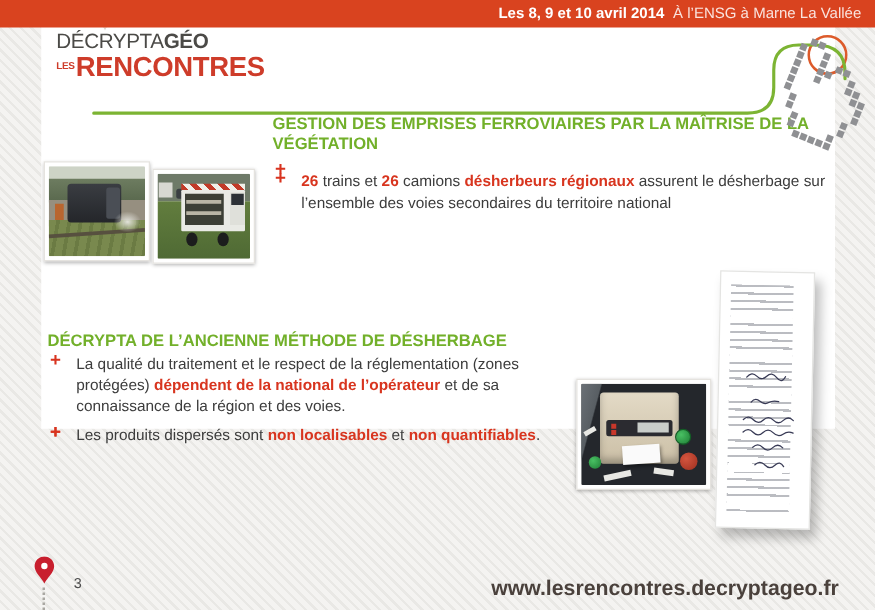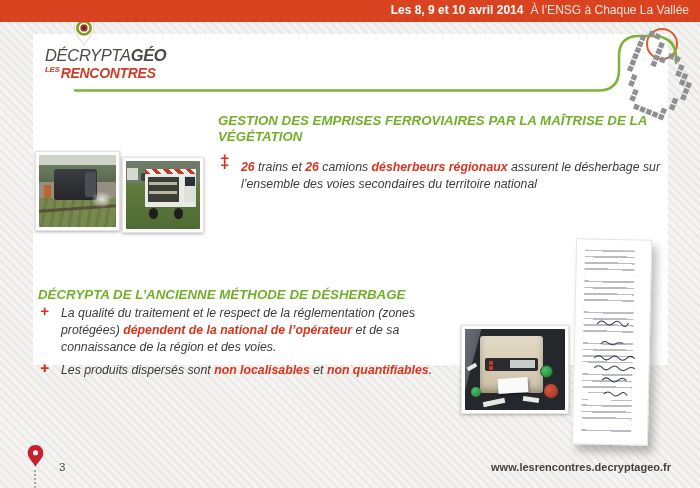--- a/index.html
+++ b/index.html
@@ -5,29 +5,29 @@
   html,body{margin:0;padding:0;}
   body{font-family:"Liberation Sans", sans-serif;}
   .slide{position:relative;width:700px;height:488px;overflow:hidden;
     background:repeating-linear-gradient(45deg,#f4f3f1 0 4px,#e9e8e5 4px 6px);}
   
   .topbar{position:absolute;left:0;top:0;width:100%;height:22px;background:#d9431f;z-index:4;}
   .topbar .txt{position:absolute;right:11px;top:3px;font-size:12px;white-space:nowrap;}
   .topbar .date{color:#ffffff;font-weight:bold;}
   .topbar .loc{color:rgba(255,255,255,.85);margin-left:7px;}
   
-  .content{position:absolute;left:33px;top:34px;width:635px;height:331px;background:#ffffff;z-index:1;font-style:italic;}
+  .content{position:absolute;left:33px;top:12px;width:635px;height:331px;background:#ffffff;z-index:1;}
   
   .logo-pin{position:absolute;left:40px;top:-17px;width:22px;height:30px;z-index:5;}
   .logo{position:absolute;left:12px;top:13px;line-height:1;z-index:5;letter-spacing:-.3px;}
   .logo .l1{font-size:16.5px;color:#4b4a47;}
   .logo .l1 .b{font-weight:bold;}
   .logo .l2{margin-top:1px;color:#ce3c2a;font-weight:bold;}
   .logo .l2 .les{font-size:8px;vertical-align:6px;margin-right:1px;}
-  .logo .l2 .renc{font-size:14px;}
+  .logo .l2 .renc{font-size:22px;}
   
   .title{position:absolute;left:131px;top:14px;margin:0;font-size:36px;font-weight:400;color:#e63f2a;white-space:nowrap;z-index:2;}
   
   .frame-svg{position:absolute;left:0;top:0;width:700px;height:488px;z-index:2;pointer-events:none;}
   .hand-svg{position:absolute;left:620px;top:30px;width:80px;height:100px;z-index:3;pointer-events:none;}
   
   .sec-heading{position:absolute;margin:0;font-size:13.3px;font-weight:bold;color:#72b02a;line-height:16px;z-index:2;}
   .h1pos{left:185px;top:79px;width:462px;}
   .h2pos{left:5px;top:253px;width:460px;}
   .bullets{position:absolute;margin:0;padding:0;list-style:none;z-index:2;}
@@ -92,30 +92,30 @@
     transform:rotate(1.2deg);border:1px solid #e4e4e2;box-shadow:5px 7px 9px rgba(0,0,0,.26);
     padding:10px 16px 12px 8px;box-sizing:border-box;}
   .ticket .lines{width:100%;height:100%;
     background-image:repeating-linear-gradient(180deg,transparent 0 23px,#fff 23px 30px),
       repeating-linear-gradient(180deg,rgba(92,96,108,.42) 0 1.7px,transparent 1.7px 6.2px);}
   .ticket .scribbles{position:absolute;left:16px;top:78px;width:56px;height:104px;}
   
   .footer-pin{position:absolute;left:27px;top:445px;width:17px;height:24px;z-index:2;}
   .footer-dash{position:absolute;left:34px;top:470px;height:18px;border-left:2px dotted #a9a7a2;z-index:2;}
   .page-num{position:absolute;left:59px;top:461px;font-size:11.5px;color:#4c4c4c;z-index:2;}
-  .site{position:absolute;right:29px;top:461px;font-size:11px;font-weight:bold;color:#4a413c;z-index:2;margin-left:41px;}
+  .site{position:absolute;right:29px;top:461px;font-size:17px;font-weight:bold;color:#4a413c;z-index:2;margin-left:41px;}
 </style>
 </head>
 <body>
 
 <div class="slide">
 
   <div class="topbar">
     <div class="txt">
-      <span class="date">Les 8, 9 et 10 avril 2014</span><span class="loc">À l’ENSG à Chaque La Vallée</span>
+      <span class="date">Les 8, 9 et 10 avril 2014</span><span class="loc">À l’ENSG à Marne La Vallée</span>
     </div>
   </div>
 
   <div class="content">
 
     <svg class="logo-pin" viewBox="0 0 24 32">
       <path d="M12 1C6 1 1.5 5.6 1.5 11.5c0 7 7.5 12.5 10.5 19 3-6.5 10.5-12 10.5-19C22.5 5.6 18 1 12 1z" fill="#ffffff" stroke="#d9d4cc" stroke-width="1"></path>
       <circle cx="12" cy="11.5" r="7.2" fill="none" stroke="#8a9b21" stroke-width="3"></circle>
       <circle cx="12" cy="11.5" r="4" fill="#b5322a"></circle>
       <circle cx="12" cy="11.5" r="1.8" fill="#26343c"></circle>

